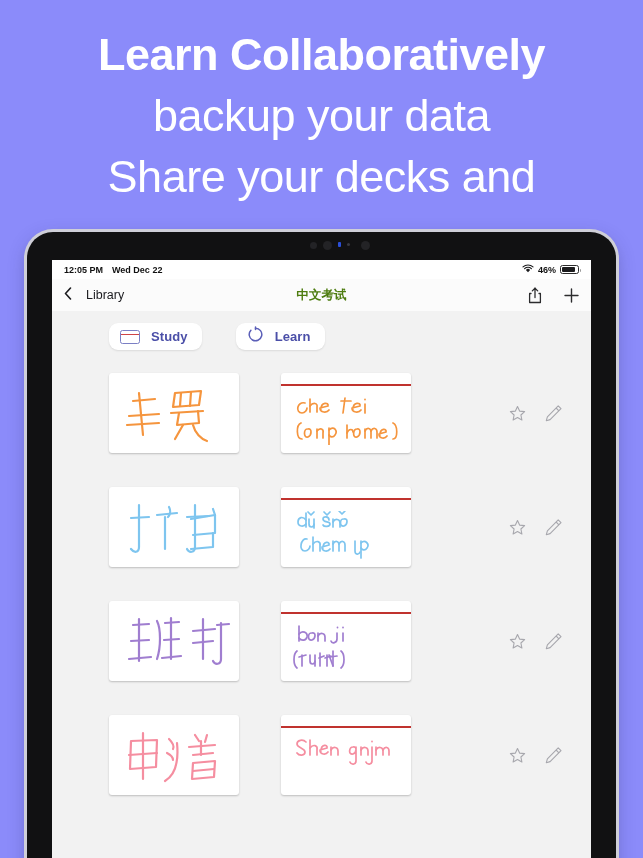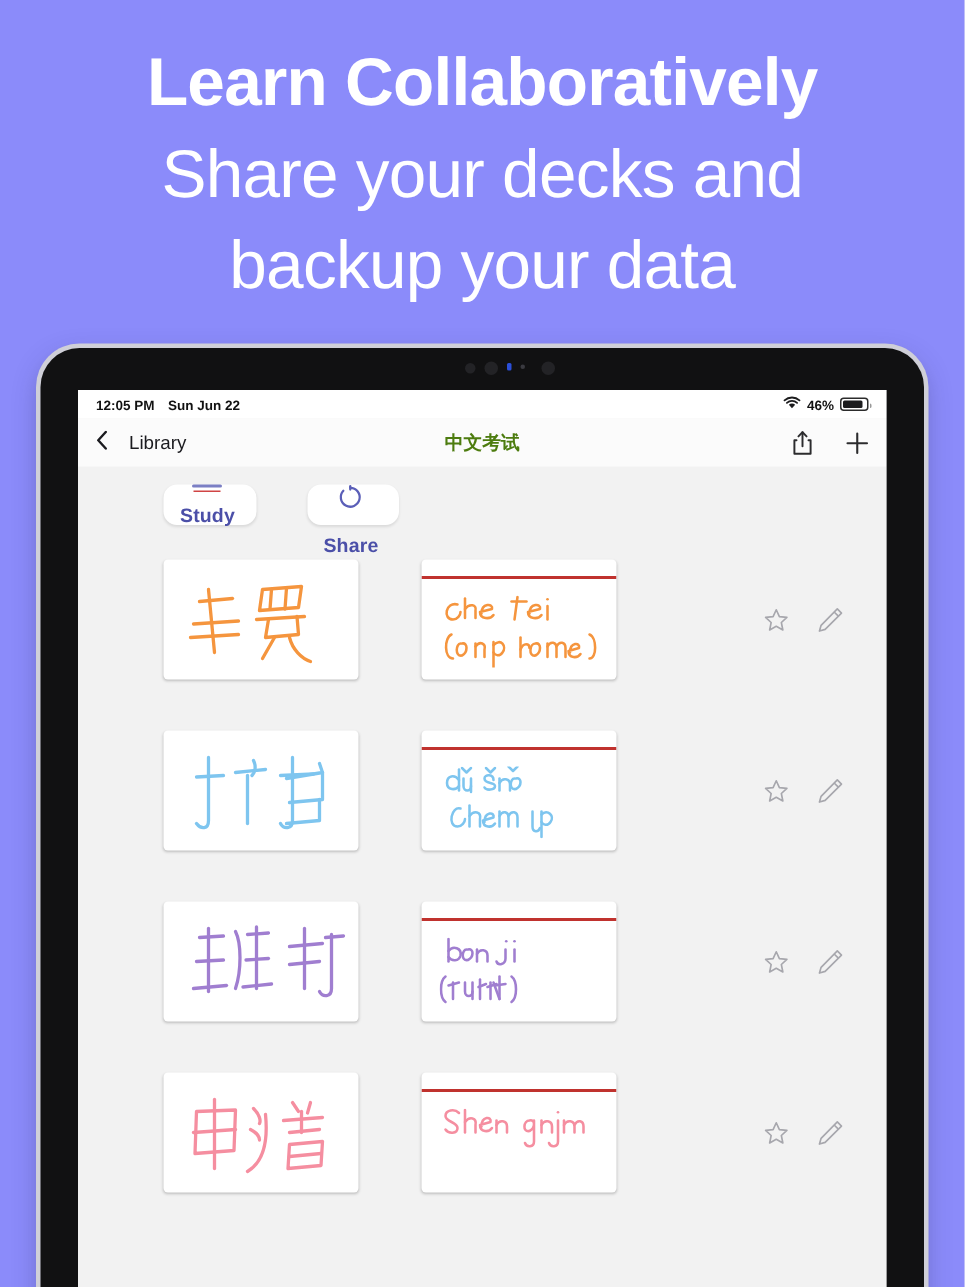--- a/index.html
+++ b/index.html
@@ -166,21 +166,20 @@
   .modebtn {
     background: #ffffff;
     border-radius: 9px;
     height: 27px;
     display: flex;
     align-items: center;
     gap: 11px;
     padding: 0 14px 0 11px;
     box-shadow: 0 1px 2px rgba(0,0,0,.10);
     cursor: pointer;
-    flex-direction: column;
   }
   .modebtn .label {
     font-size: 13px;
     font-weight: 700;
     color: #4b4fa8;
     letter-spacing: .1px;
   }
   .card-icon {
     width: 20px; height: 14px;
     border: 1.3px solid #7b7fc4;
@@ -239,40 +238,40 @@
     gap: 18px;
     padding-right: 28px;
   }
   .row-actions svg { display: block; cursor: pointer; }
 </style>
 </head>
 <body>
 
 <div class="promo">
   <div class="promo-line bold">Learn Collaboratively</div>
+  <div class="promo-line">backup your data</div>
   <div class="promo-line">Share your decks and</div>
-  <div class="promo-line">backup your data</div>
 </div>
 
 <div class="device">
 
   <div class="bezel-top">
     <div class="cam c1"></div>
     <div class="cam c2"></div>
     <div class="cam c3"></div>
     <div class="cam c4"></div>
     <div class="cam c5"></div>
   </div>
 
   <div class="screen">
 
     <div class="statusbar">
       <div class="sb-left">
         <span>12:05 PM</span>
-        <span>Sun Jun 22</span>
+        <span>Wed Dec 22</span>
       </div>
       <div class="sb-right">
         <span class="wifi">
           <svg width="12" height="9" viewBox="0 0 12 9">
             <path d="M6 8.2 L3.9 5.9 a3 3 0 0 1 4.2 0 Z" fill="#1c1c1e"></path>
             <path d="M2.6 4.6 a5 5 0 0 1 6.8 0" stroke="#1c1c1e" stroke-width="1.2" fill="none" stroke-linecap="round"></path>
             <path d="M1 2.9 a7.5 7.5 0 0 1 10 0" stroke="#1c1c1e" stroke-width="1.2" fill="none" stroke-linecap="round"></path>
           </svg>
         </span>
         <span>46%</span>
@@ -315,21 +314,21 @@
           <span class="card-icon"></span>
           <span class="label">Study</span>
         </div>
         <div class="modebtn">
           <span>
             <svg width="17" height="17" viewBox="0 0 17 17">
               <path d="M8.5 2.2 a6.3 6.3 0 1 1 -4.6 2" stroke="#5b5fb8" stroke-width="1.5" fill="none" stroke-linecap="round"></path>
               <path d="M8.5 1.1 L8.5 3.4" stroke="#5b5fb8" stroke-width="1.5" fill="none" stroke-linecap="round"></path>
             </svg>
           </span>
-          <span class="label">Share</span>
+          <span class="label">Learn</span>
         </div>
       </div>
 
       <div class="rows">
 
         <div class="row">
           <div class="flashcard front">
             <div class="hw-front">
               <svg width="130" height="80" viewBox="0 0 130 80">
                 <g stroke="#f5953e" stroke-width="2.2" fill="none" stroke-linecap="round" stroke-linejoin="round">

